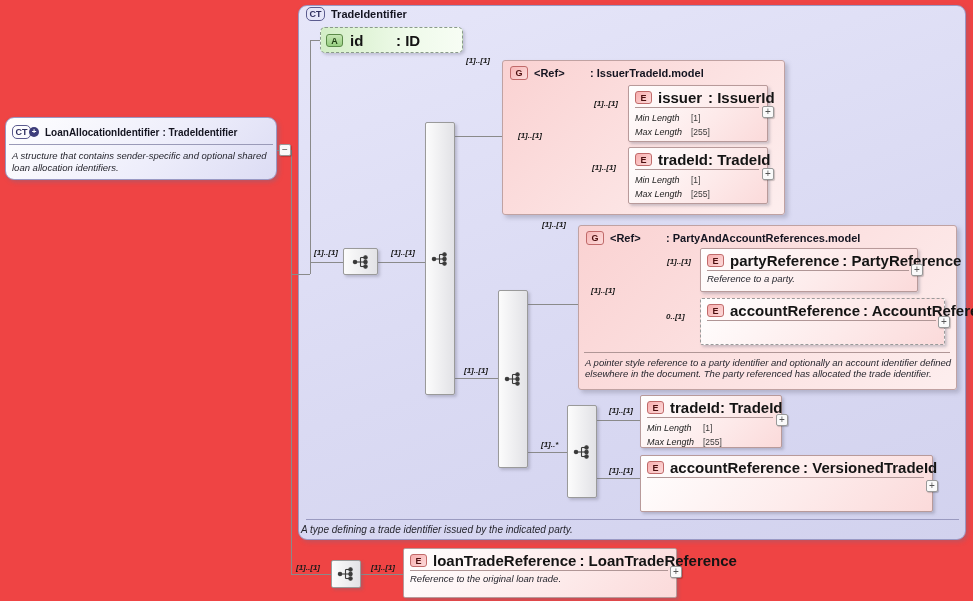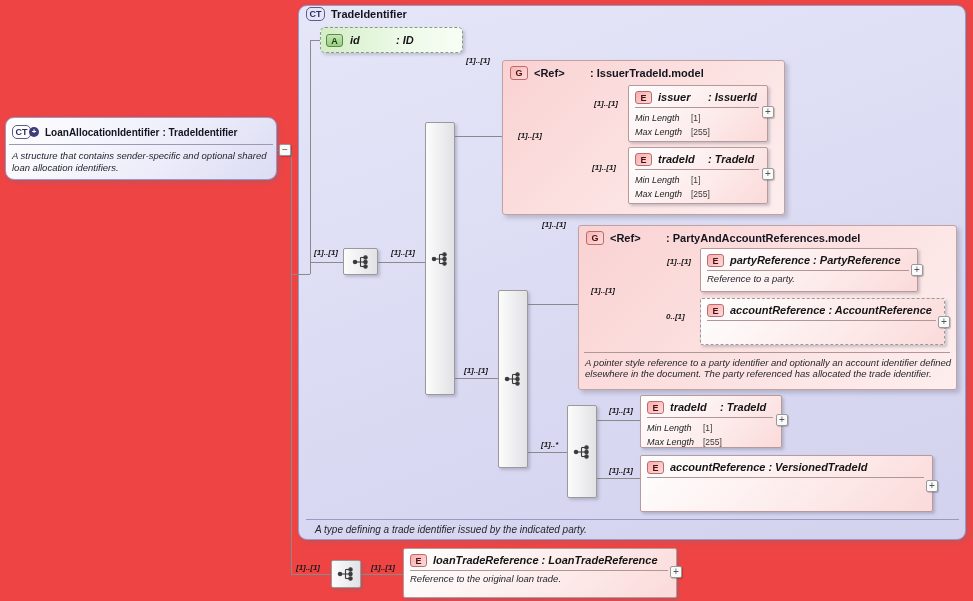--- a/index.html
+++ b/index.html
@@ -28,21 +28,21 @@
           background:linear-gradient(to right,#fcfcfc,#e2e2e6);
           box-shadow:2px 2px 3px rgba(110,110,130,.35);display:flex;align-items:center;justify-content:center;}
 
   .hdr{position:absolute;z-index:2;display:flex;align-items:center;gap:6px;}
   .grow{display:flex;align-items:center;gap:6px;margin:5px 0 0 7px;}
   .lrow{display:flex;align-items:center;gap:6px;padding:6px 0 0 6px;height:16px;}
   .erow{display:flex;align-items:center;gap:6px;height:14px;}
 
   .htitle{font-weight:bold;font-size:11px;color:#141420;white-space:nowrap;}
   .htitle.sm{font-size:10px;}
-  .etitle{font-weight:bold;font-size:11px;color:#141414;white-space:nowrap;font-style:italic;}
+  .etitle{font-weight:bold;font-size:15px;color:#141414;white-space:nowrap;}
   .typ{margin-left:3px;}
   .ename{display:inline-block;}
   .w50{width:50px;}
   .w46{width:46px;}
   .gref{display:inline-block;width:56px;}
 
   .badge{display:inline-block;box-sizing:border-box;width:19px;height:14px;border-radius:3px;border:1px solid;
          font-weight:bold;font-size:9px;line-height:12px;text-align:center;flex:0 0 auto;}
   .badge.ct{border-color:#5b5b8f;color:#2e2e5e;background:linear-gradient(#ecécfb,#eaeafa 0%,#c9c9ec 100%);border-radius:5px;}
   .badge.a{border-color:#5a8a48;color:#1e3d12;background:linear-gradient(#c6e6b4,#96ce80);width:17px;height:13px;}
@@ -95,21 +95,21 @@
     <polyline points="597,420 640,420"></polyline>
     <polyline points="597,478 640,478"></polyline>
     <polyline points="359,574 403,574"></polyline>
   </svg>
 
   <div class="hdr" style="left:306px;top:7px">
     <span class="badge ct">CT</span>
     <span class="htitle">TradeIdentifier</span>
   </div>
   <div class="fsep" style="left:306px;top:519px;width:653px"></div>
-  <div class="note" style="left:315px;top:524px;width:645px">A type defining a trade identifier issued by the indicated party.</div>
+  <div class="note" style="left:301px;top:524px;width:645px">A type defining a trade identifier issued by the indicated party.</div>
 
   <div class="attrbox" style="left:320px;top:27px;width:143px;height:26px">
     <span class="badge a">A</span>
     <span class="etitle"><span class="ename w46">id</span><span>: ID</span></span>
   </div>
 
   <div class="leftbox" style="left:5px;top:117px;width:272px;height:63px">
     <div class="lrow">
       <span class="ctplus">
         <span class="badge ct">CT</span>

